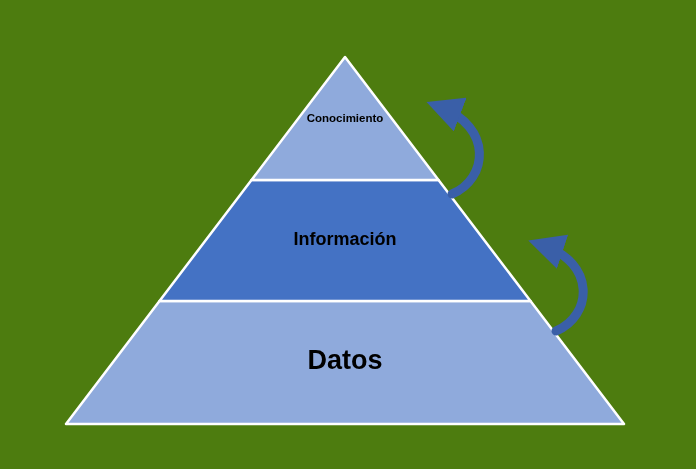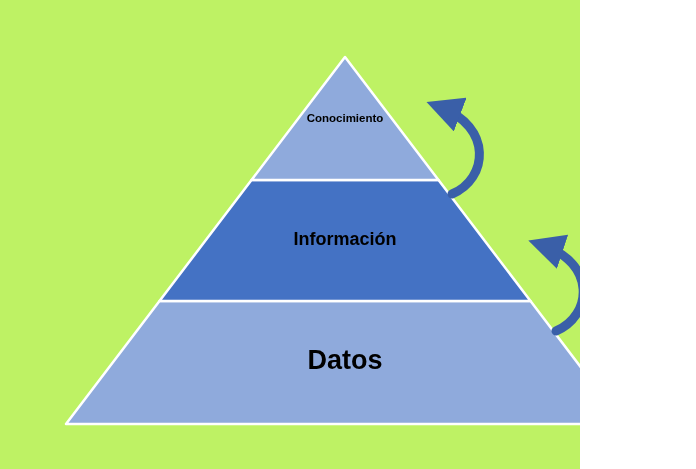--- a/index.html
+++ b/index.html
@@ -2,23 +2,23 @@
 <html><head>
 <meta charset="utf-8">
 <style>
   html, body {
     margin: 0;
     padding: 0;
     background: #ffffff;
   }
   .canvas {
     position: relative;
-    width: 580px;
+    width: 696px;
     height: 469px;
-    background: #bef264;
+    background: #4d7c0f;
     overflow: hidden;
     font-family: "Liberation Sans", sans-serif;
   }
   svg { display: block; }
   .level {
     stroke: #ffffff;
     stroke-width: 2.5;
     stroke-linejoin: round;
   }
   .pyr-label {

